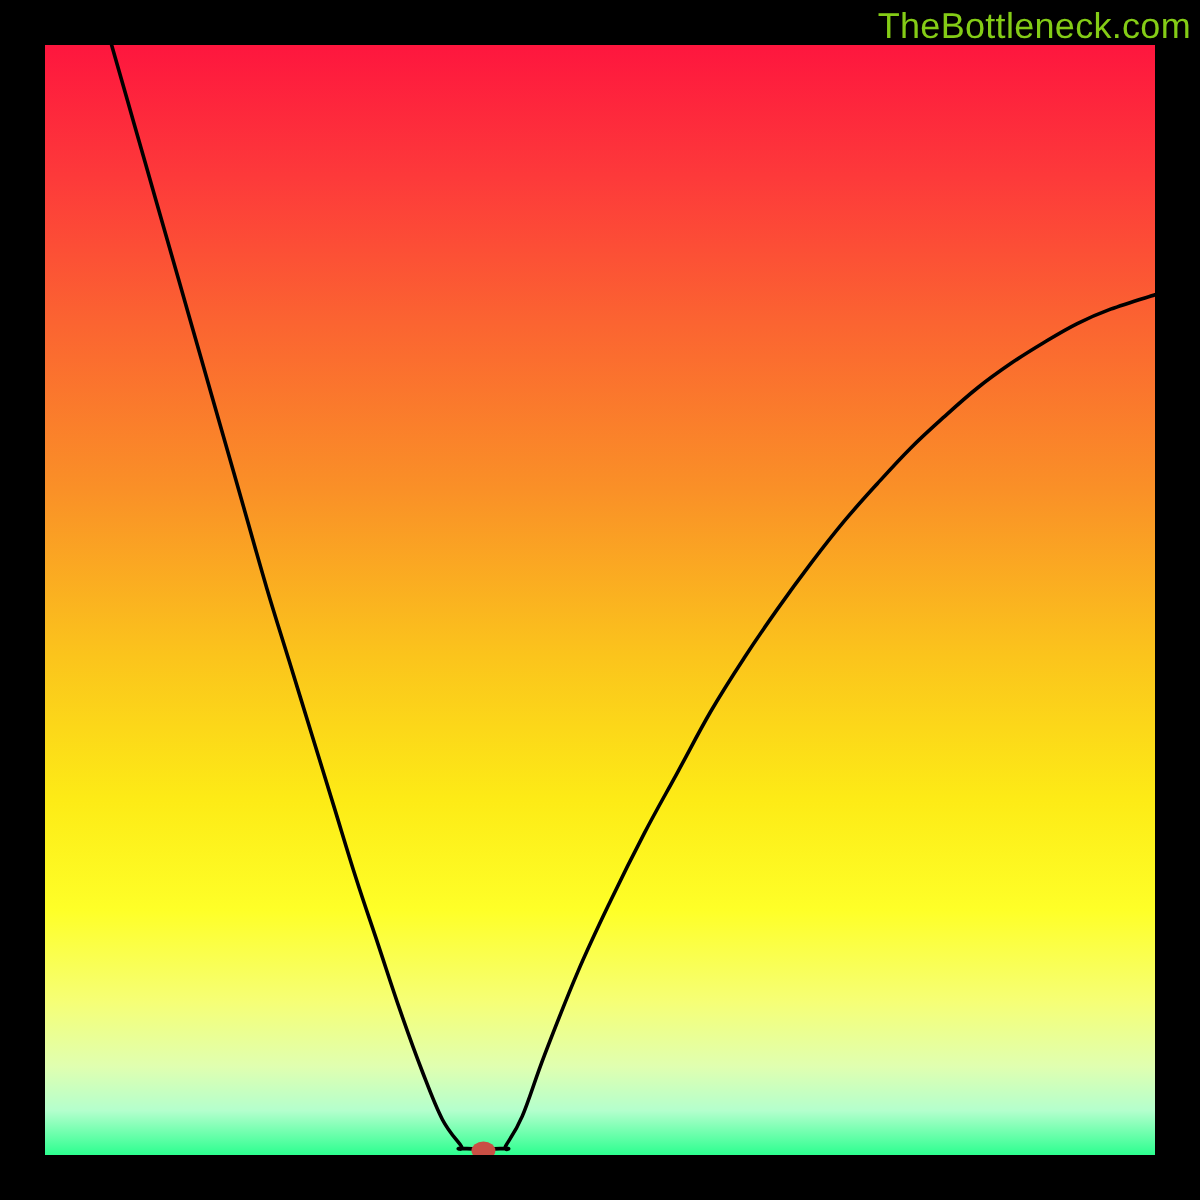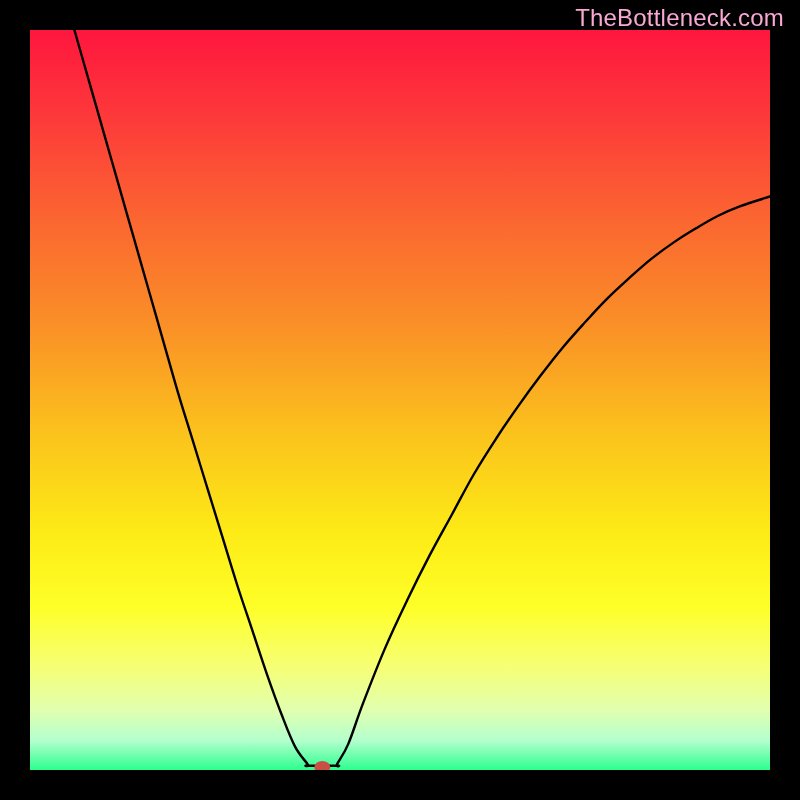--- a/index.html
+++ b/index.html
@@ -22,22 +22,22 @@
   .plot {
     position: absolute;
     left: 30px;
     top: 30px;
     width: 740px;
     height: 740px;
   }
   .watermark {
     position: absolute;
     top: 4px;
-    right: 16px;
-    color: #f9a8d4;
+    right: 6px;
+    color: #84cc16;
     font-size: 24px;
     font-weight: 500;
     letter-spacing: 0.2px;
     user-select: none;
   }
   svg { display: block; }
 </style>
 </head>
 <body>
 

